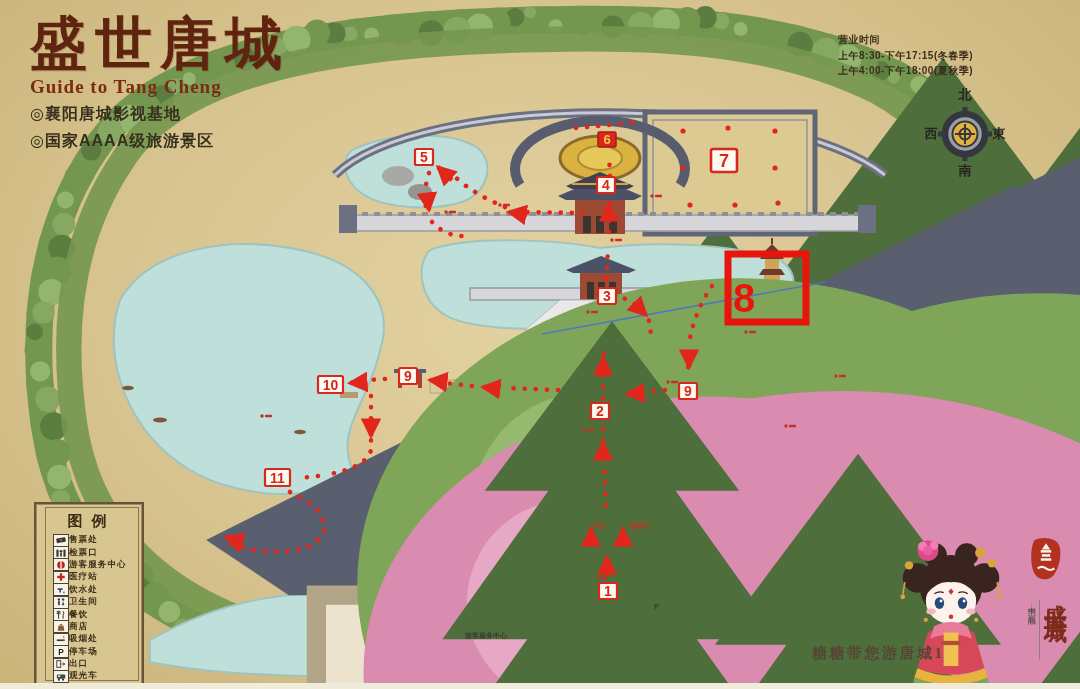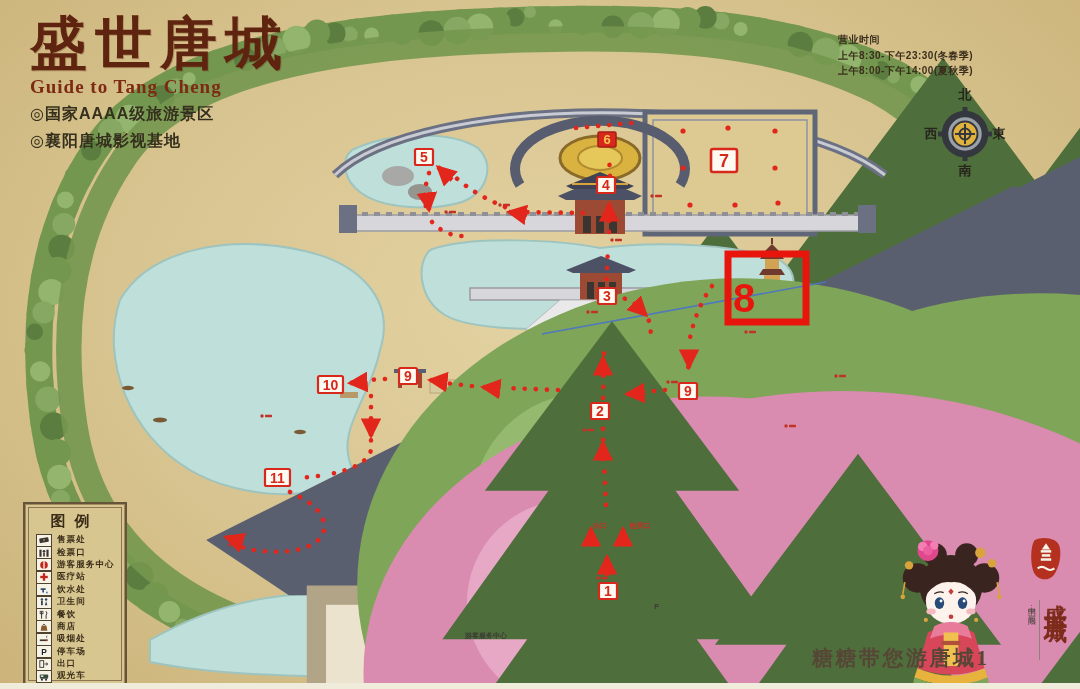--- a/index.html
+++ b/index.html
@@ -20,42 +20,42 @@
   
   .hours{position:absolute;left:838px;top:32px;color:#3a2d1c;z-index:5;
          font-size:10px;font-weight:700;line-height:1.55;letter-spacing:.5px;}
 
   
   .compass{position:absolute;left:923px;top:86px;z-index:5;}
   .compass text{font-size:13px;font-weight:700;fill:#26241d;
                 font-family:"Liberation Serif","DejaVu Serif",serif;}
 
   
-  .legend{position:absolute;left:23px;top:502px;width:100px;height:181px;z-index:6;
-          background:#d8c690;border:2px solid #66543a;box-shadow:0 0 0 1px #a18a5e inset;}
+  .legend{position:absolute;left:34px;top:502px;width:100px;height:181px;z-index:6;
+          background:#d8c690;border:2px solid #66543a;box-shadow:0 0 0 1px #a18a5e inset;padding-left:6px;}
   .legend-in{margin:3px;border:1px solid #8a7550;height:169px;padding:3px 0 0 7px;}
   .legend-title{font-size:15px;font-weight:900;color:#3a2c16;letter-spacing:9px;
                 text-align:center;margin:1px 8px 3px 0;
                 font-family:"Liberation Serif","DejaVu Serif",serif;}
-  .lrow{display:flex;align-items:center;gap:5px;height:12.4px;}
+  .lrow{display:flex;align-items:center;height:12.4px;}
   .licon{width:14px;height:11px;background:#f7f3e7;border:1px solid #4f4330;
          display:flex;align-items:center;justify-content:center;flex:none;}
   .licon svg{display:block;}
   .llab{font-size:8.6px;font-weight:700;color:#3c2f1a;letter-spacing:1px;white-space:nowrap;}
 
   
   .mascot{position:absolute;left:888px;top:536px;z-index:6;}
   .sealcol{position:absolute;left:1022px;top:536px;width:48px;z-index:6;
            display:flex;flex-direction:column;align-items:center;}
   .sealtxt{display:flex;flex-direction:row;align-items:flex-start;margin-top:4px;}
   .seal-main{writing-mode:vertical-rl;font-family:"Liberation Serif","DejaVu Serif",serif;
              font-weight:900;font-size:23px;color:#7d2c1c;letter-spacing:5px;line-height:1;}
   .seal-sub{writing-mode:vertical-rl;font-size:8px;color:#4a443c;letter-spacing:2px;
             border-right:1px solid #8a8378;padding-right:3px;margin-right:4px;margin-top:14px;height:60px;}
-  .caption{position:absolute;left:812px;top:644px;z-index:6;font-size:21px;font-weight:700;
+  .caption{position:absolute;left:812px;top:644px;z-index:6;font-size:15px;font-weight:700;
            color:#564635;letter-spacing:2.5px;
            font-family:"Liberation Serif","DejaVu Serif",serif;}
 
   .bottomstrip{position:absolute;left:0;bottom:0;width:1080px;height:6px;background:#f0ecdc;z-index:7;}
 
   
   .stopnum{font-weight:700;fill:#d8281c;text-anchor:middle;}
   .tinyred{font-size:7px;font-weight:700;fill:#c03326;text-anchor:middle;}
   .tinydark{font-size:7px;font-weight:700;fill:#3c3a32;text-anchor:middle;}
 </style>
@@ -578,28 +578,28 @@
     <g>
       <rect x="728" y="254" width="78" height="68" fill="none" stroke="#e8150c" stroke-width="7"></rect>
       <text x="744" y="312" font-size="40" font-weight="700" fill="#e8150c" text-anchor="middle">8</text>
     </g>
   </g>
 </svg>
 
 <div class="hdr">
   <div class="cn">盛世唐城</div>
   <div class="en">Guide to Tang Cheng</div>
+  <div class="b">◎襄阳唐城影视基地</div>
   <div class="b">◎国家AAAA级旅游景区</div>
-  <div class="b">◎襄阳唐城影视基地</div>
 </div>
 
 <div class="hours">
   <div>营业时间</div>
-  <div>上午8:30-下午23:30(冬春季)</div>
-  <div>上午8:00-下午14:00(夏秋季)</div>
+  <div>上午8:30-下午17:15(冬春季)</div>
+  <div>上午4:00-下午18:00(夏秋季)</div>
 </div>
 
 <div class="compass">
   <svg width="84" height="92" viewBox="0 0 84 92">
     <g>
       <circle cx="42" cy="48" r="20" fill="#9aa0a8" stroke="#34373e" stroke-width="6.5"></circle>
       <line x1="42" y1="21" x2="42" y2="30" stroke="#34373e" stroke-width="5"></line>
       <line x1="42" y1="66" x2="42" y2="75" stroke="#34373e" stroke-width="5"></line>
       <line x1="15" y1="48" x2="24" y2="48" stroke="#34373e" stroke-width="5"></line>
       <line x1="60" y1="48" x2="69" y2="48" stroke="#34373e" stroke-width="5"></line>

